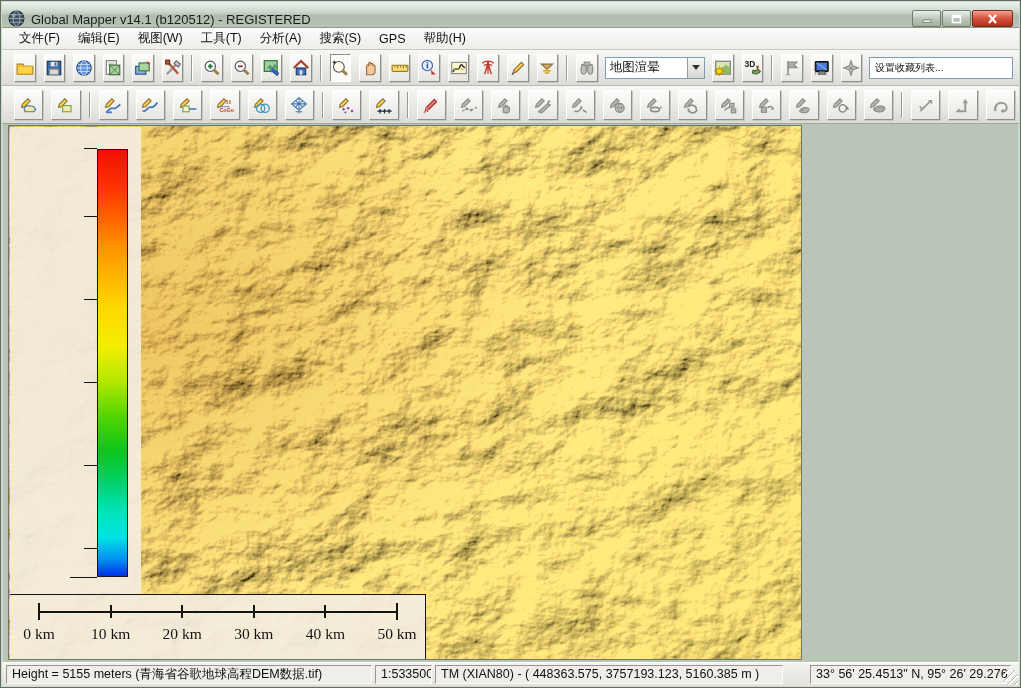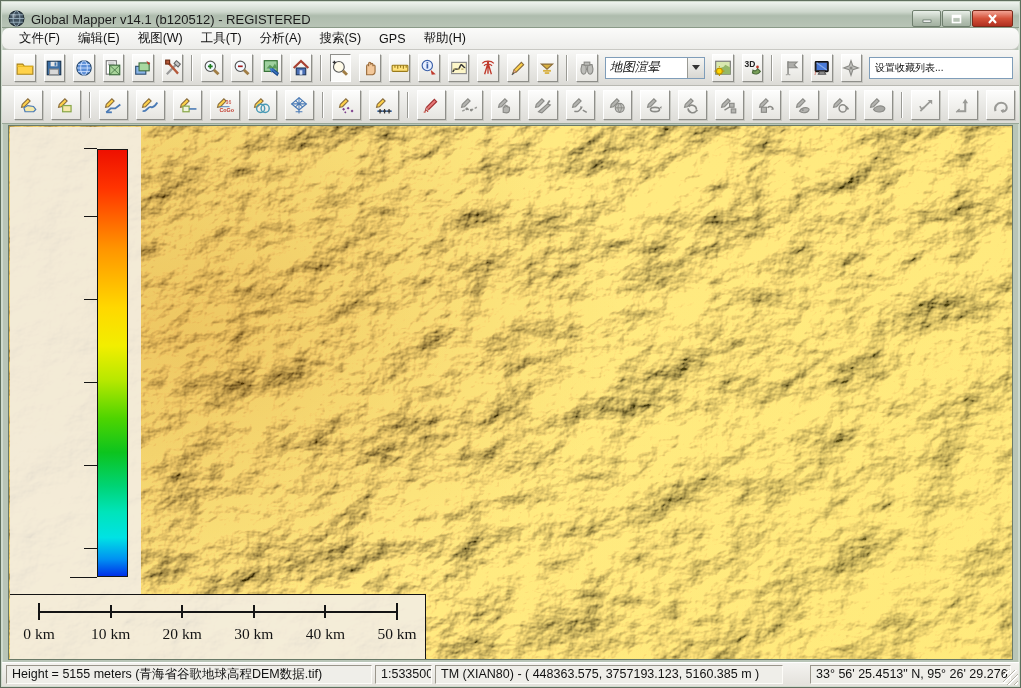--- a/index.html
+++ b/index.html
@@ -17,46 +17,46 @@
   .win-controls{ display:flex; gap:1px; }
   .wbtn{ width:29px; height:17px; display:flex; align-items:center; justify-content:center;
     border:1px solid #6f7f6e; border-radius:2px;
     background:linear-gradient(#e9efe9, #b9c5b7 55%, #a3b1a1); cursor:default;}
   .wbtn.close{ width:41px; background:linear-gradient(#f2a394,#d5523a 50%,#b03020); border-color:#7a2a1a;}
   .wbtn svg{ display:block; }
 
   
   .menubar{ position:absolute; left:2px; top:28px; right:2px; height:22px;
     background:linear-gradient(#fbfbfa,#ededea); border-bottom:1px solid #c9c9c4;
-    display:flex; align-items:center; padding:0 8px;border-radius:7px; }
+    display:flex; align-items:center; padding:0 8px; }
   .menu-item{ font-size:12.5px; color:#111; padding:2px 9px; white-space:nowrap; }
 
   
   .toolbar{ position:absolute; left:2px; right:2px; display:flex; align-items:center;
     background:linear-gradient(#f7f7f5,#dcdbd6); border-bottom:1px solid #b9b9b2; padding-left:8px;}
   .tb1{ top:50px; height:36px; }
   .tb2{ top:86px; height:38px; border-bottom:1px solid #9aa898; }
   .tbtn{ width:27px; height:28px; margin:0 4px; display:flex; align-items:center; justify-content:center;
     background:linear-gradient(#fdfdfc,#e6e5e0); border:1px solid; border-color:#ffffff #8f8f8a #8f8f8a #ffffff;
     box-shadow:1px 1px 0 #c8c8c2; }
   .tb2 .tbtn{ width:31px; height:30px; }
   .tbtn.pressed{ border-color:#8f8f8a #ffffff #ffffff #8f8f8a; background:#fbfbf9; box-shadow:none; }
   .tbtn svg{ display:block; }
   .tsep{ width:2px; height:26px; margin:0 4px; border-left:1px solid #9a9a94; border-right:1px solid #ffffff; }
   .tcombo{ height:22px; width:128px; margin:0 3px; background:#fff; border:1px solid #7f9db9;
     display:flex; align-items:center; font-size:12.5px; color:#111; }
-  .tcombo .cval{ flex:1 1 auto; padding:0 4px; white-space:nowrap; overflow:hidden;font-style:italic;}
+  .tcombo .cval{ flex:1 1 auto; padding:0 4px; white-space:nowrap; overflow:hidden;}
   .tcombo .carrow{ width:17px; height:20px; background:linear-gradient(#f5f5f3,#d8d7d2);
     border-left:1px solid #9a9a94; display:flex; align-items:center; justify-content:center;}
   .tri{ width:0; height:0; border:4px solid transparent; border-top:5px solid #333; margin-top:4px;}
   .tinput{ height:22px; flex:1 1 auto; margin:0 6px 0 3px; background:#fff; border:1px solid #7f9db9;
     font-size:10px; color:#111; padding:0 5px; font-family:"Liberation Sans",sans-serif;}
 
   
-  .maparea{ position:absolute; left:8px; top:125px; width:1005px; height:535px; background:#d946ef; overflow:hidden;
+  .maparea{ position:absolute; left:8px; top:125px; width:794px; height:535px; background:#d946ef; overflow:hidden;
     border:1px solid #6a7a68; }
   .maparea svg.terrain{ position:absolute; left:0; top:0; }
   .tint{ position:absolute; inset:0;
     background:
       radial-gradient(620px 420px at 18% 38%, rgba(190,95,0,0.20), rgba(190,95,0,0) 70%),
       radial-gradient(700px 500px at 88% 82%, rgba(255,238,120,0.18), rgba(255,238,120,0) 70%),
       linear-gradient(115deg, rgba(150,70,0,0.10), rgba(0,0,0,0) 45%, rgba(255,230,90,0.10) 90%); }
 
   
   .legend{ position:absolute; left:1px; top:1px; width:131px; height:467px;

